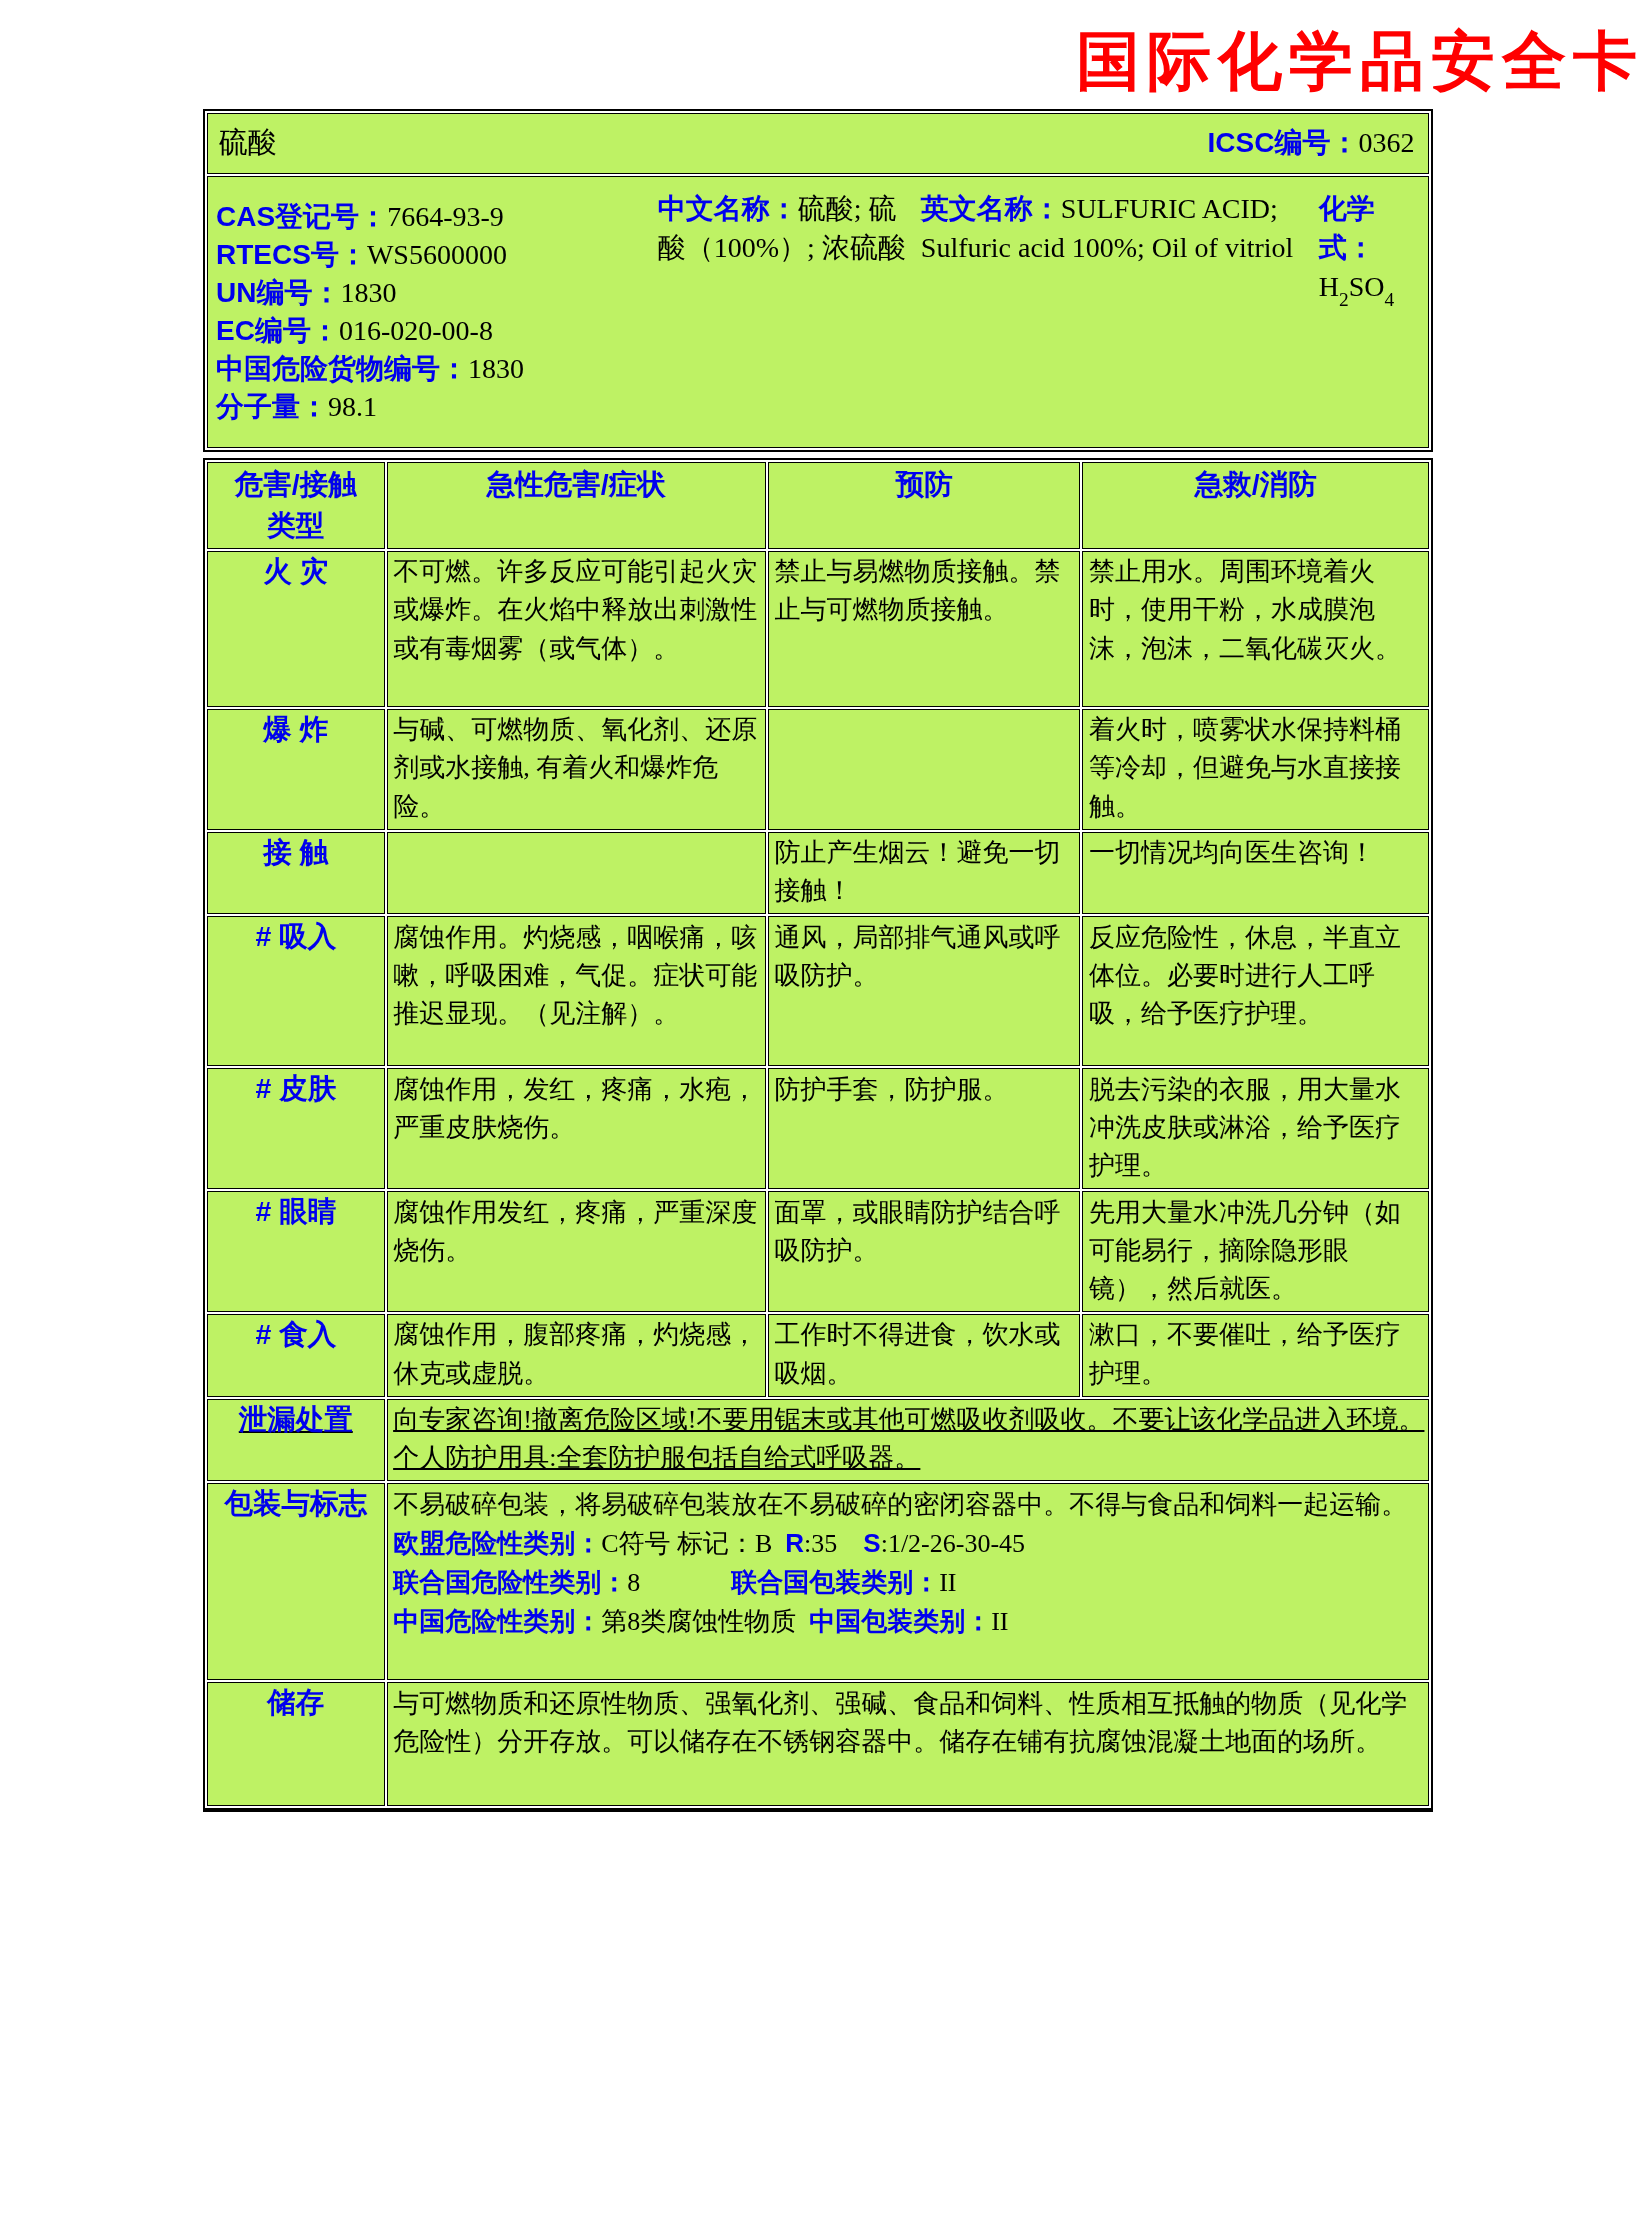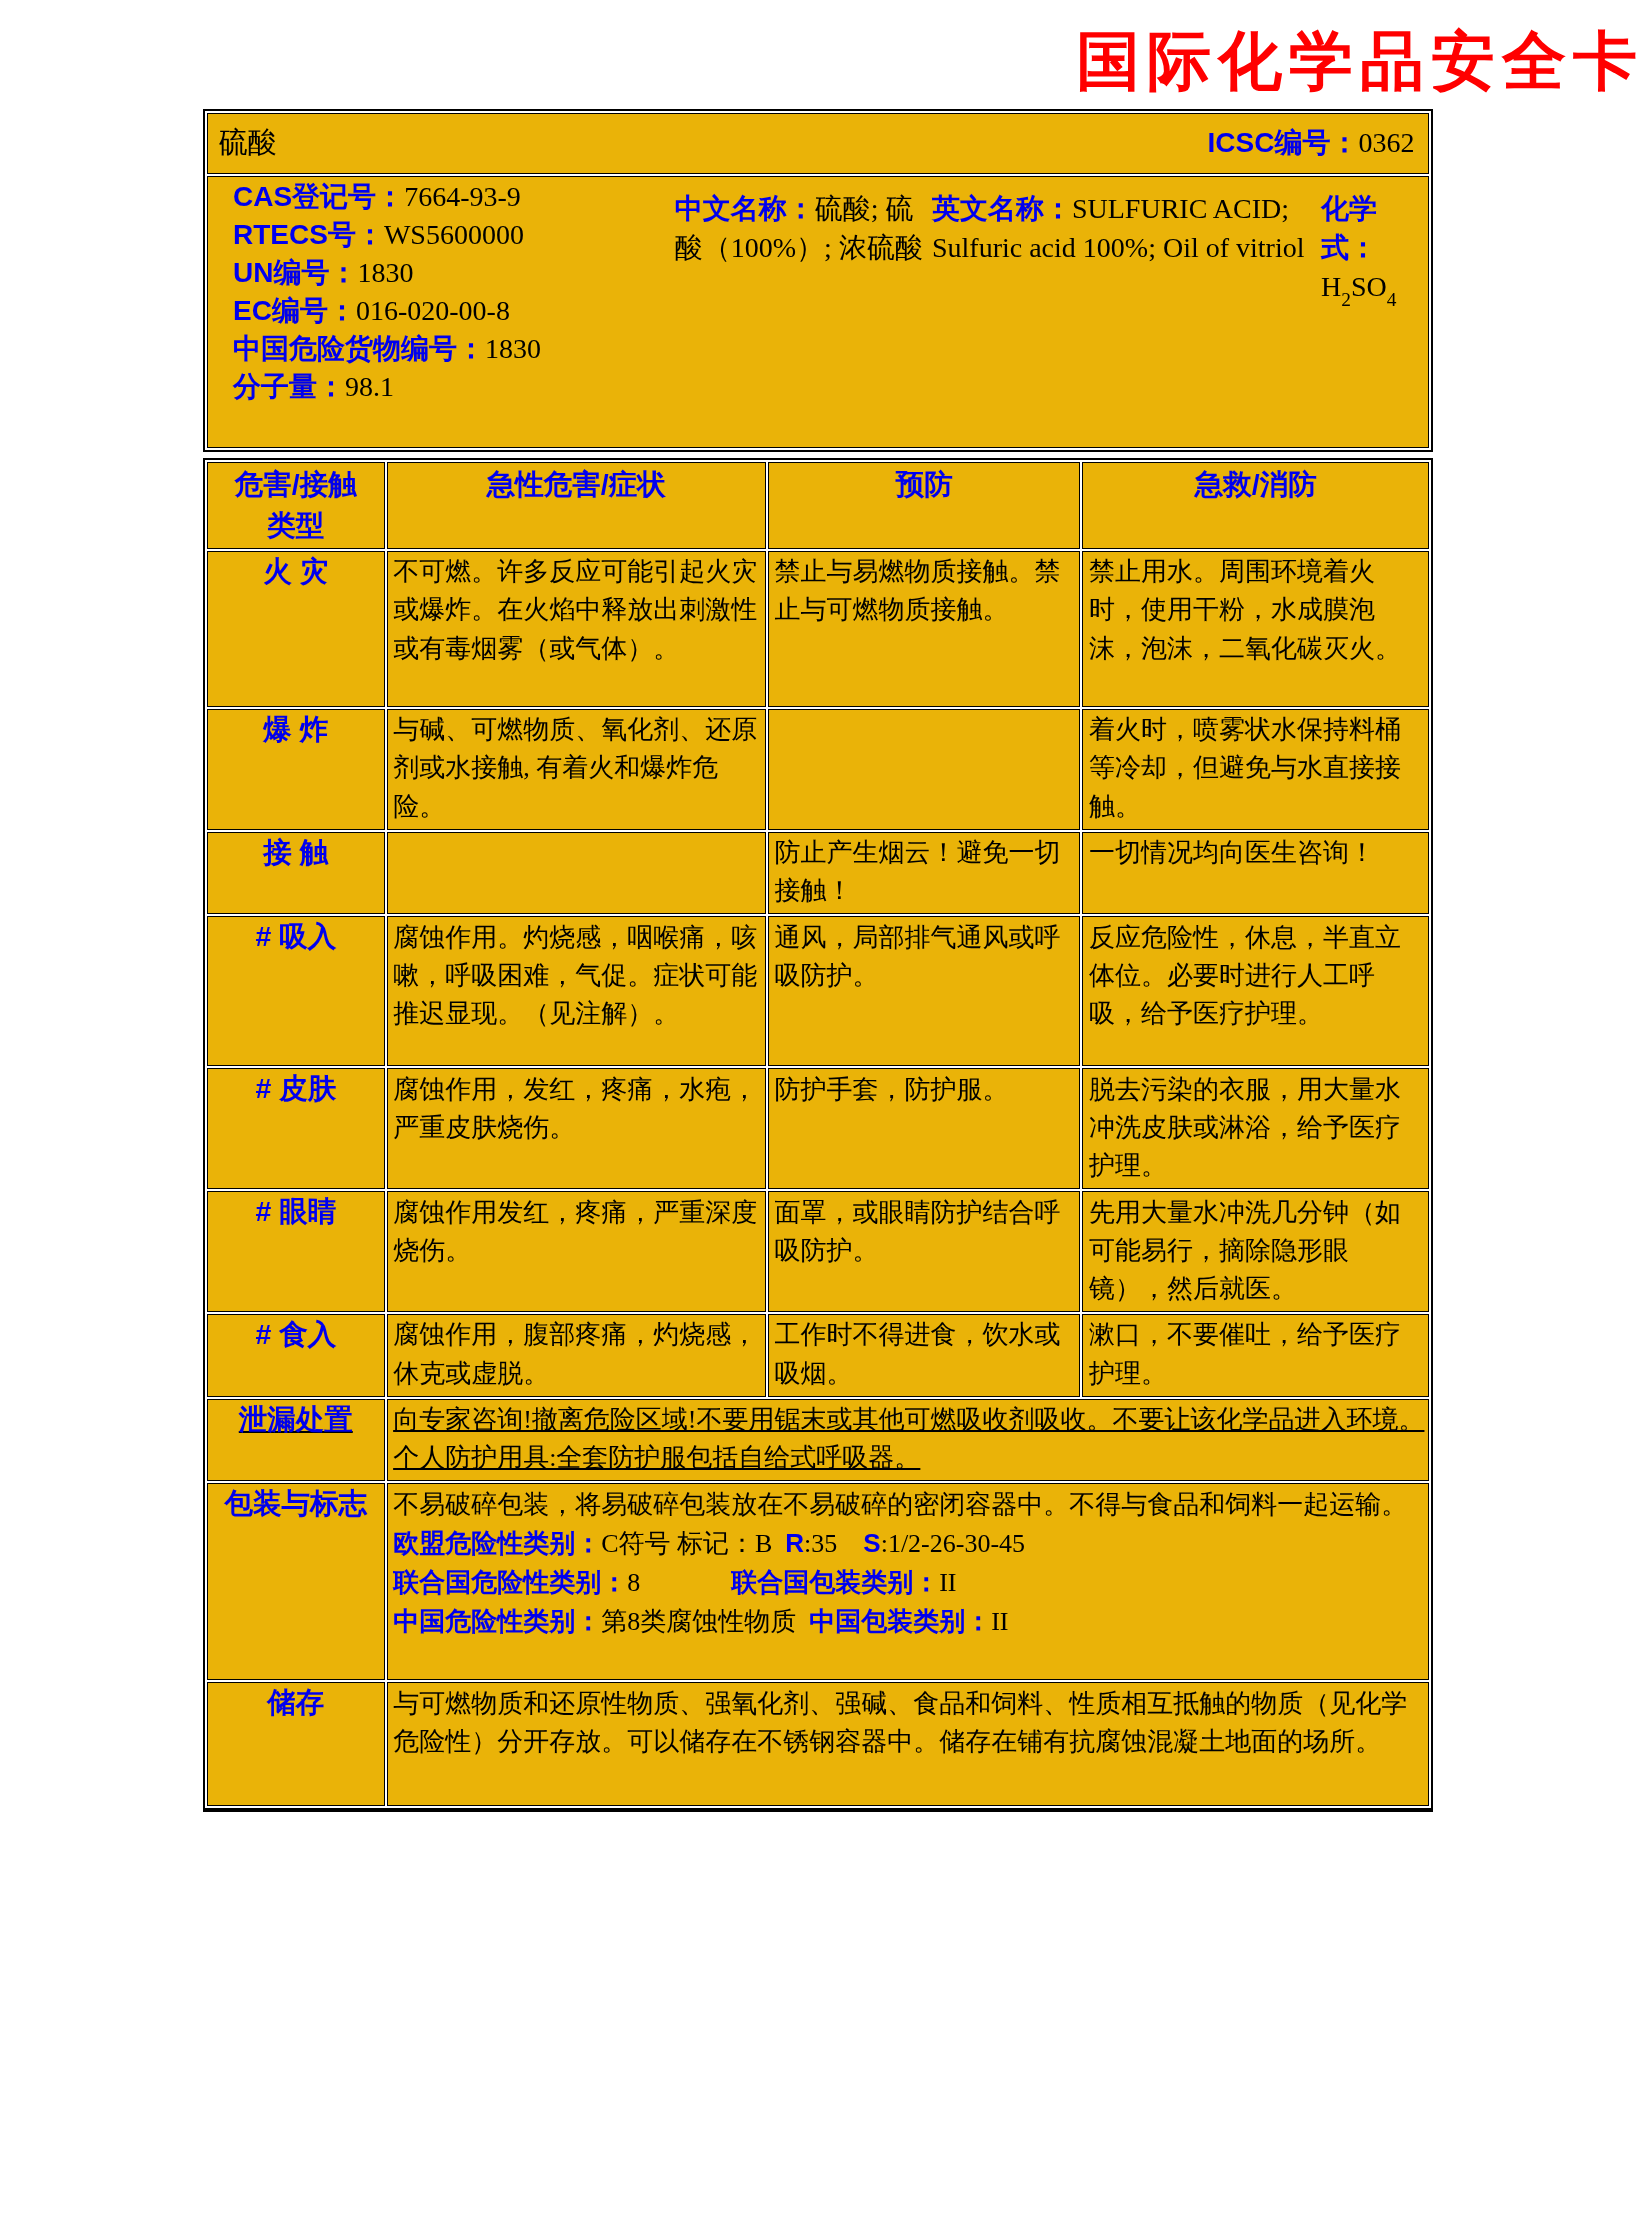--- a/index.html
+++ b/index.html
@@ -24,42 +24,42 @@
   .card { width:1230px; margin-left:203px; margin-top:12.5px; }
 
   table.icsc {
     width:100%;
     border-collapse:separate;
     border-spacing:2.1px;
     border:2.8px solid #000;
     background:#fff;
     table-layout:fixed;
   }
-  table.icsc td { border:1.4px solid #000; vertical-align:top; background:#eab308; }
+  table.icsc td { border:1.4px solid #000; vertical-align:top; background:#bef264; }
 
   
   .head-cell { height:57px; }
   .head-inner {
     display:flex; justify-content:space-between; align-items:center;
     height:100%; padding:0 12.5px 0 9.7px;
   }
   .substance { font-size:29px; color:#000; }
   .icsc-no { font-size:28px; }
   .lbl {
     color:#0000ee;
     font-family:"Liberation Sans", sans-serif;
     font-weight:bold;
   }
   .val { color:#000; font-family:"Liberation Serif", serif; font-weight:normal; }
 
   .info-cell { height:268px; }
   .info-wrap { display:flex; height:100%; }
   .info-left {
-    width:439px; padding-left:24px;
-    display:flex; flex-direction:column; justify-content:flex-start;
+    width:439px; padding-left:7px;
+    display:flex; flex-direction:column; justify-content:center;
   }
   .info-left .info-line { font-size:28px; white-space:nowrap; }
   .info-right {
     flex:1; padding:11px 7px 14px 2.8px;
     display:flex; flex-direction:row; justify-content:space-between;
   }
   .info-right .info-line { font-size:28px; line-height:1.4; }
   sub.fsub { font-size:19.4px; vertical-align:-9.7px; line-height:0; }
 
   

